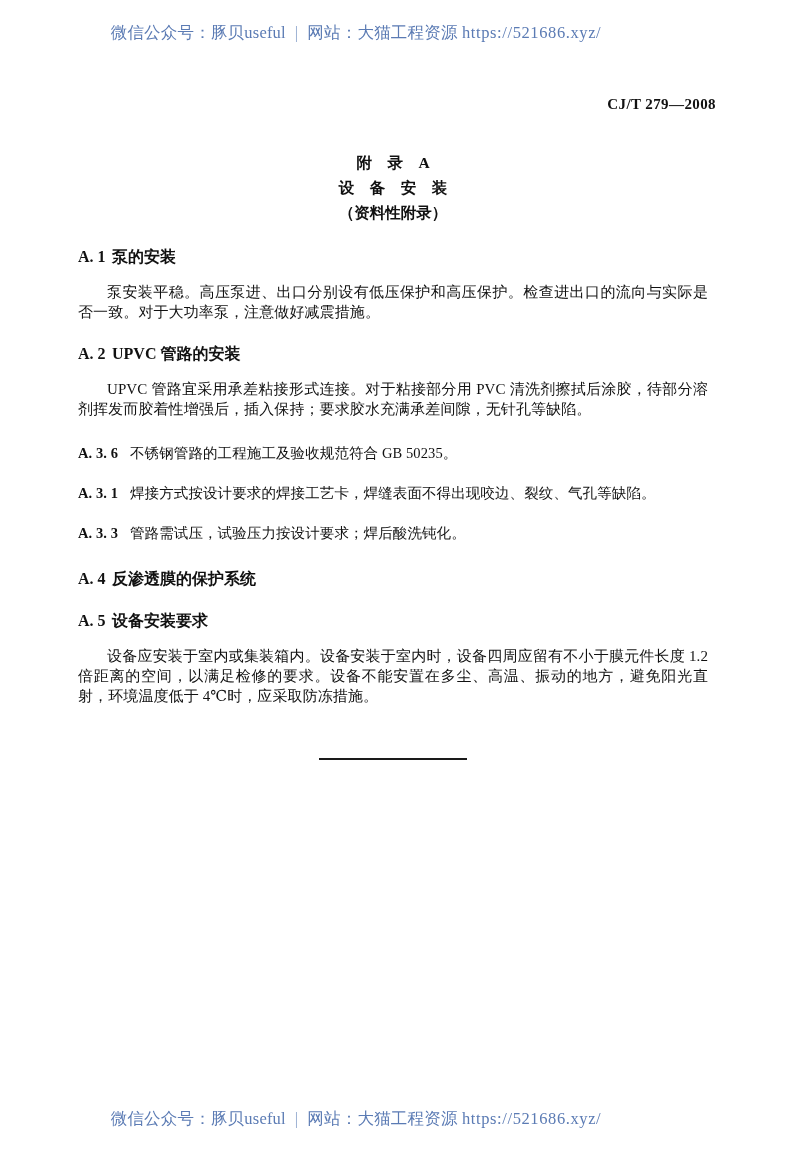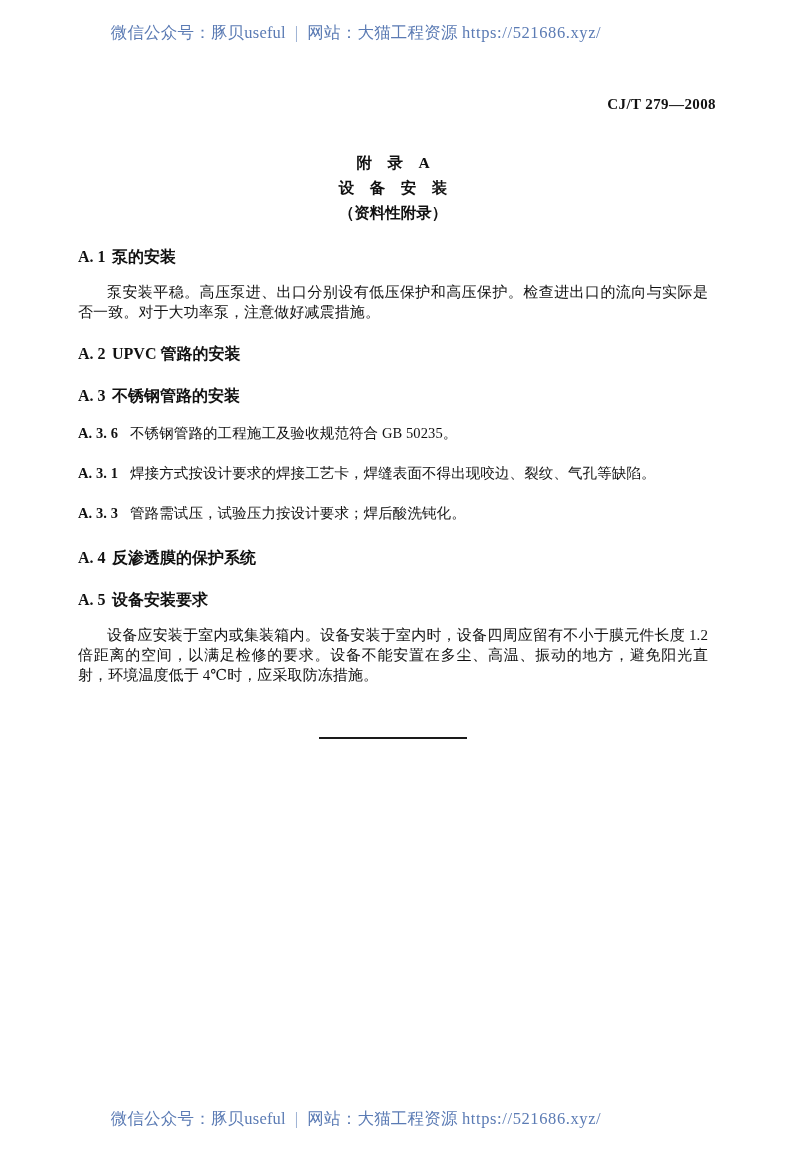--- a/index.html
+++ b/index.html
@@ -143,26 +143,24 @@
     <div class="clause-head">
       <span class="cnum">A. 1</span><span>泵的安装</span>
     </div>
     <p class="para">泵安装平稳。高压泵进、出口分别设有低压保护和高压保护。检查进出口的流向与实际是否一致。对于大功率泵，注意做好减震措施。</p>
   </div>
 
   <div class="clause">
     <div class="clause-head">
       <span class="cnum">A. 2</span><span>UPVC 管路的安装</span>
     </div>
+    <p class="para">UPVC 管路宜采用承差粘接形式连接。对于粘接部分用 PVC 清洗剂擦拭后涂胶，待部分溶剂挥发而胶着性增强后，插入保持；要求胶水充满承差间隙，无针孔等缺陷。</p>
   </div>
 
   <div class="clause">
-    <div class="clause-head">
-      <span class="cnum">A. 3</span><span>不锈钢管路的安装</span>
-    </div>
     <div class="sub-list">
       <p class="subitem">
         <span class="snum">A. 3. 6</span><span>不锈钢管路的工程施工及验收规范符合 GB 50235。</span>
       </p>
       <p class="subitem">
         <span class="snum">A. 3. 1</span><span>焊接方式按设计要求的焊接工艺卡，焊缝表面不得出现咬边、裂纹、气孔等缺陷。</span>
       </p>
       <p class="subitem">
         <span class="snum">A. 3. 3</span><span>管路需试压，试验压力按设计要求；焊后酸洗钝化。</span>
       </p>

